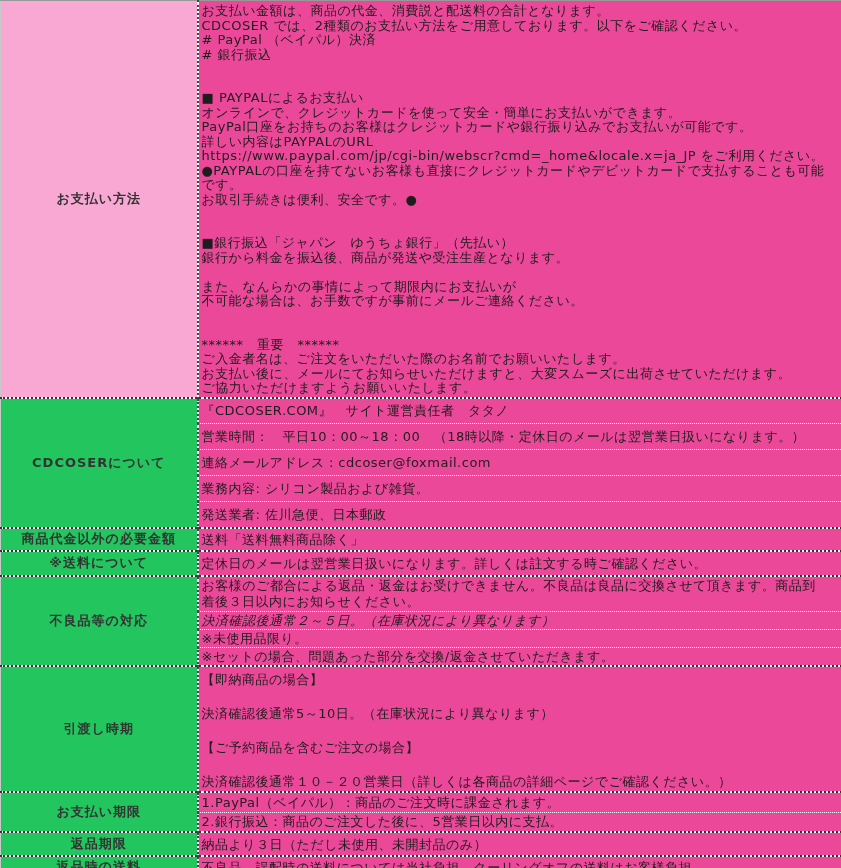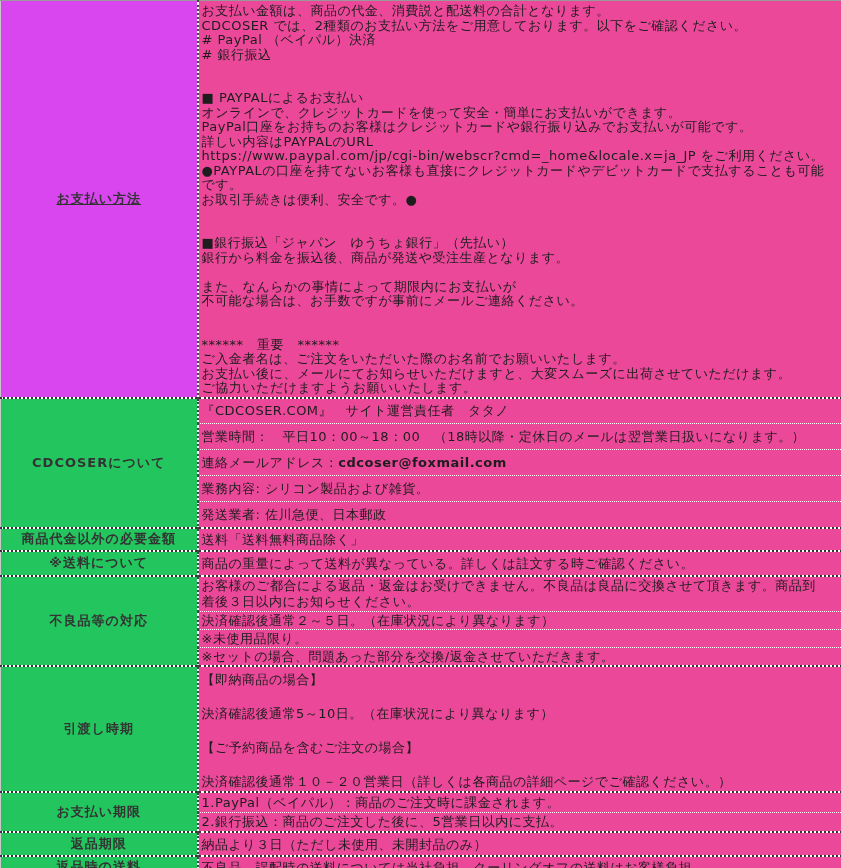--- a/index.html
+++ b/index.html
@@ -23,36 +23,36 @@
   th{
     background:#22c55e;
     font-weight:bold;
     color:#333;
     text-align:center;
     vertical-align:middle;
     border-right:2px dotted #444;
     font-size:13px;
     letter-spacing:1px;
   }
-  th.white-bg{background:#d946ef;text-decoration:underline;}
+  th.white-bg{background:#f9a8d4;}
   td{
     background:#ec4899;
     text-align:left;
     vertical-align:middle;
     color:#1d1d1d;
     letter-spacing:0.5px;
     line-height:15px;
   }
   tr.section-start th, tr.section-start td{border-top:2px dotted #333;}
   tr.last-row th, tr.last-row td{border-bottom:2px dotted #333;}
   td.multiline{white-space:pre-line;vertical-align:top;}
   td.pay-block{line-height:14.5px;padding-top:3px;}
   td.delivery-block{line-height:17px;padding-top:4px;}
   td.wrap2{white-space:pre-line;line-height:16px;}
-  .email{font-weight:bold;letter-spacing:0.5px;text-align:center;}
+  .email{font-weight:normal;letter-spacing:0.5px;text-align:center;}
 </style>
 </head>
 <body>
 
 <div class="page">
   <table class="shop-info">
     <colgroup>
       <col class="c-head">
       <col class="c-body">
     </colgroup>
@@ -108,29 +108,29 @@
       <td>発送業者: 佐川急便、日本郵政</td>
     </tr>
 
     <tr class="section-start" style="height:23px;">
       <th>商品代金以外の必要金額</th>
       <td>送料「送料無料商品除く」</td>
     </tr>
 
     <tr class="section-start" style="height:25px;">
       <th>※送料について</th>
-      <td>商品の重量によって送料が異なっている。詳しくは註文する時ご確認ください。</td>
+      <td>定休日のメールは翌営業日扱いになります。詳しくは註文する時ご確認ください。</td>
     </tr>
 
     <tr class="section-start" style="height:36px;">
       <th rowspan="4">不良品等の対応</th>
       <td class="wrap2">お客様のご都合による返品・返金はお受けできません。不良品は良品に交換させて頂きます。商品到
 着後３日以内にお知らせください。</td>
     </tr>
-    <tr style="height:17px;">
+    <tr style="height:17px;font-style:italic;">
       <td>決済確認後通常２～５日。（在庫状況により異なります）</td>
     </tr>
     <tr style="height:15px;">
       <td>※未使用品限り。</td>
     </tr>
     <tr style="height:16px;">
       <td>※セットの場合、問題あった部分を交換/返金させていただきます。</td>
     </tr>
 
     <tr class="section-start" style="height:125px;">

